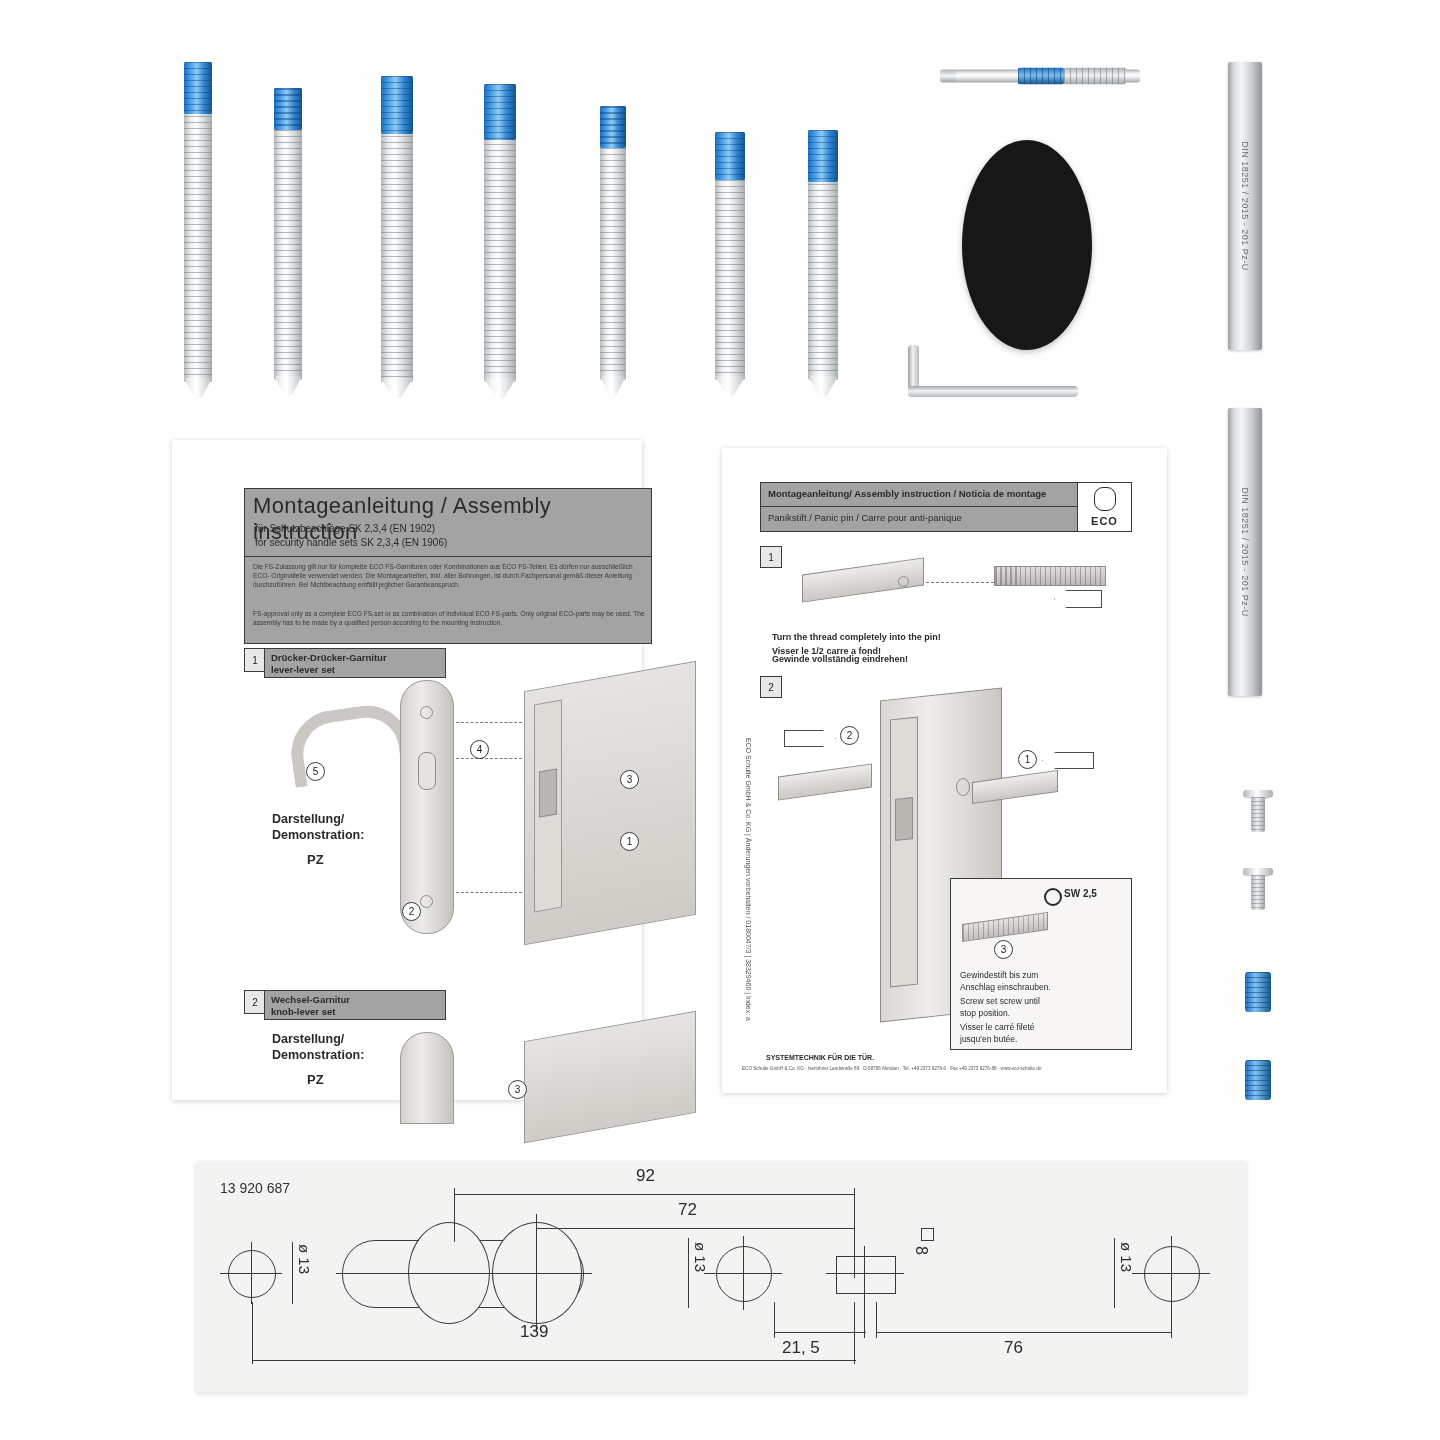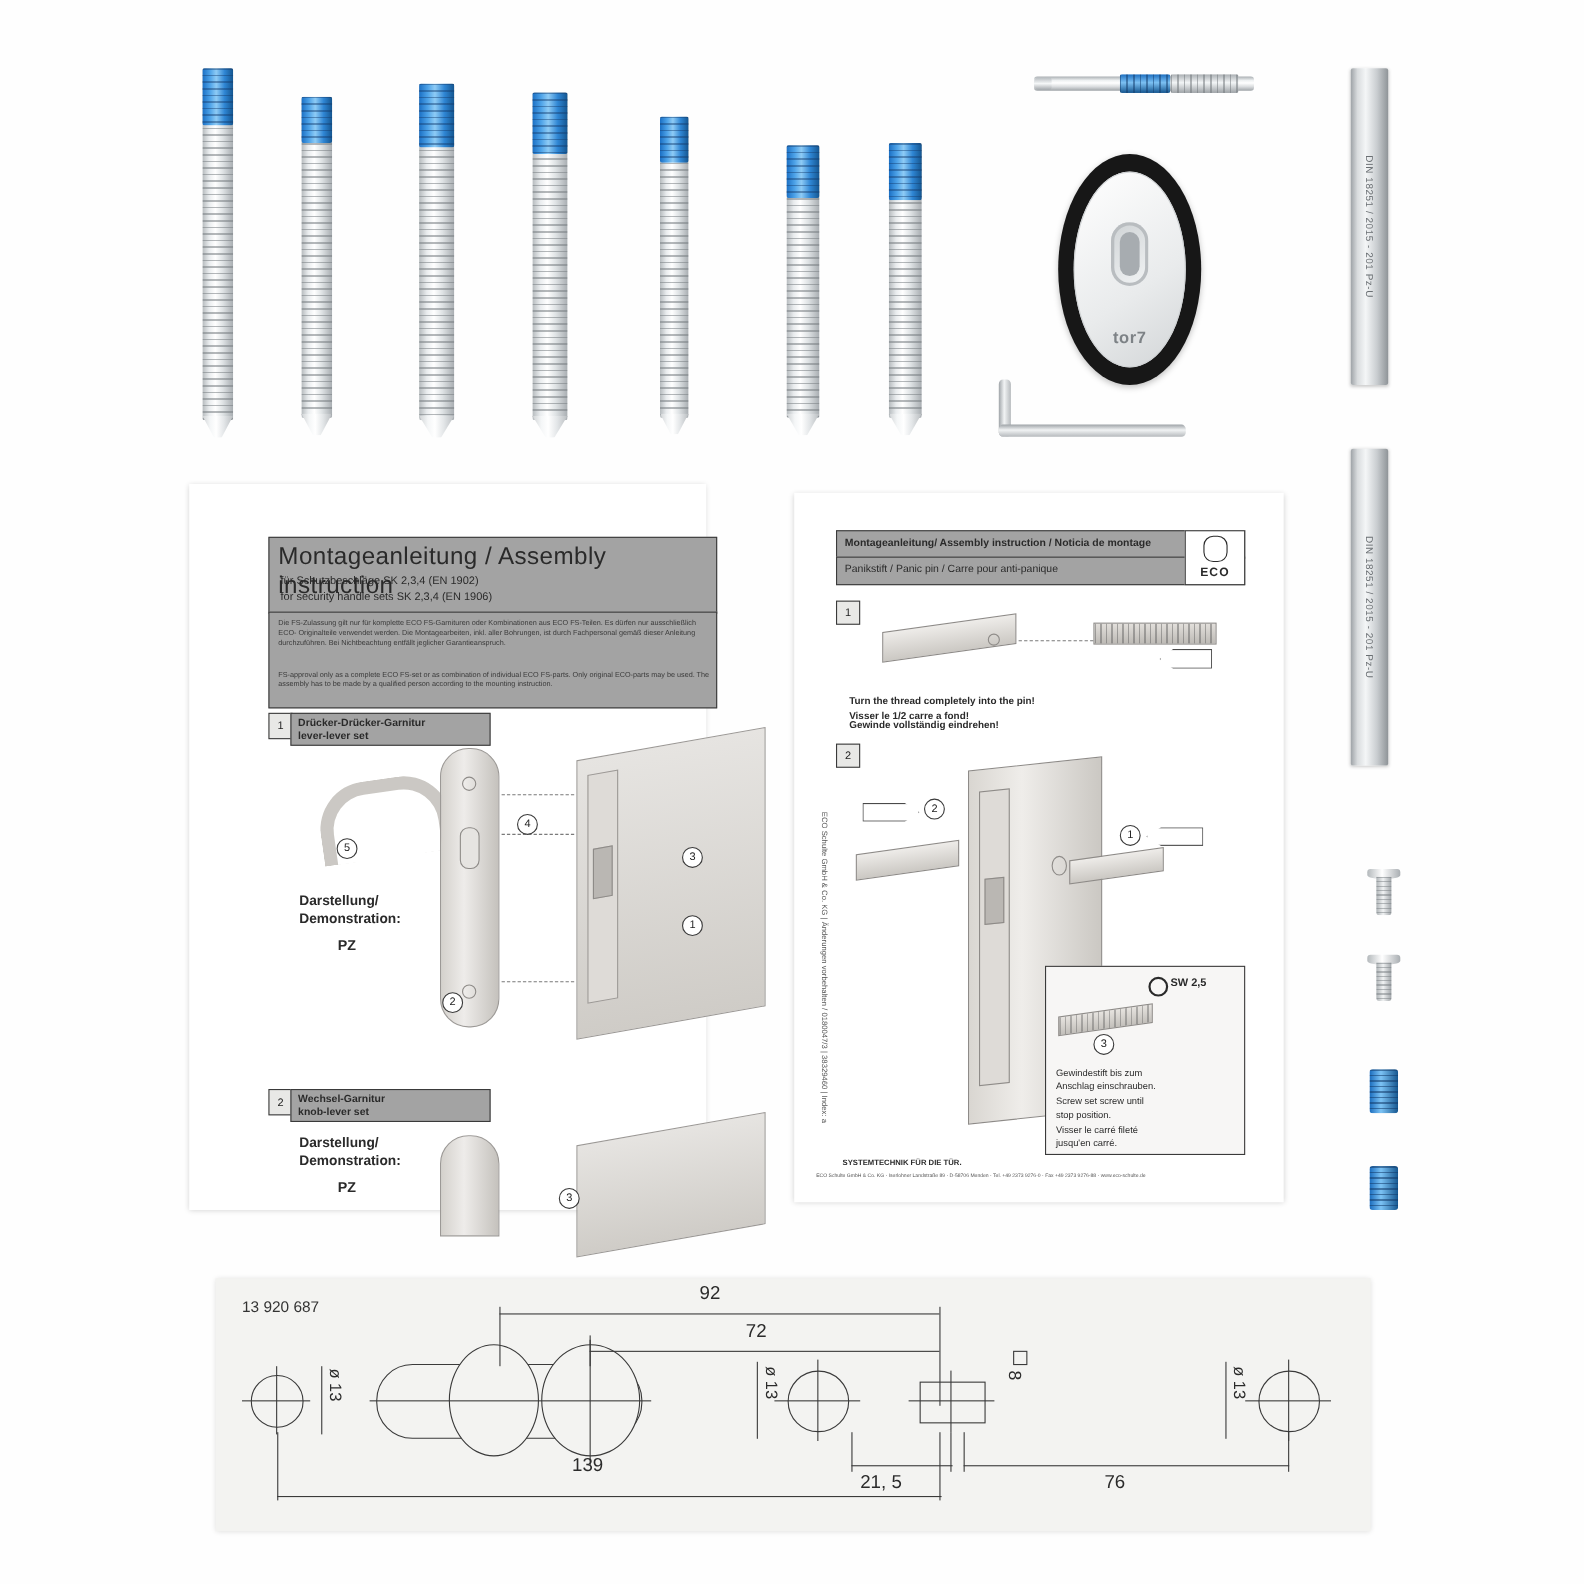--- a/index.html
+++ b/index.html
@@ -152,24 +152,20 @@
 
   <div class="panicpin" style="left:940px;top:60px;width:200px;height:32px;">
     <div class="rod"></div>
     <div class="cap"></div>
     <div class="thrblue" style="left:78px;width:46px;"></div>
     <div class="thr" style="left:124px;width:62px;"></div>
   </div>
 
   <div class="rosette" style="left:962px;top:140px;width:130px;height:210px;">
     <div class="gasket"></div>
-    <div class="plate">
-      <div class="keyhole"></div>
-      <div class="brand">tor7</div>
-    </div>
   </div>
 
   <div class="allen" style="left:908px;top:345px;width:170px;height:52px;">
     <div class="long"></div>
     <div class="short"></div>
   </div>
 
   <div class="spindle" style="left:1228px;top:62px;width:34px;height:288px;">
     <div class="mark">DIN 18251 / 2015 - 201 Pz-U</div>
   </div>
@@ -322,21 +318,21 @@
       <div class="doc-txt" style="position:absolute;left:342px;top:440px;font-size:10px;font-weight:bold;">SW 2,5</div>
       <div style="position:absolute;left:240px;top:470px;width:84px;height:16px;
                   background:repeating-linear-gradient(90deg, rgba(90,90,90,.4) 0 1.4px, rgba(255,255,255,0) 1.4px 5px),
                              linear-gradient(180deg,#e7e4e0,#c2bfba);border:1px solid #8e8b88;transform:skewY(-8deg);"></div>
       <div class="numbox" style="left:272px;top:492px;width:17px;height:17px;border-radius:50%;background:#fff;">3</div>
       <div class="doc-txt" style="position:absolute;left:238px;top:522px;font-size:8.5px;">Gewindestift bis zum</div>
       <div class="doc-txt" style="position:absolute;left:238px;top:534px;font-size:8.5px;">Anschlag einschrauben.</div>
       <div class="doc-txt" style="position:absolute;left:238px;top:548px;font-size:8.5px;">Screw set screw until</div>
       <div class="doc-txt" style="position:absolute;left:238px;top:560px;font-size:8.5px;">stop position.</div>
       <div class="doc-txt" style="position:absolute;left:238px;top:574px;font-size:8.5px;">Visser le carré fileté</div>
-      <div class="doc-txt" style="position:absolute;left:238px;top:586px;font-size:8.5px;">jusqu'en carré.</div>
+      <div class="doc-txt" style="position:absolute;left:238px;top:586px;font-size:8.5px;">jusqu'en butée.</div>
 
       <div class="doc-txt" style="position:absolute;left:44px;top:606px;font-size:7px;font-weight:bold;">SYSTEMTECHNIK FÜR DIE TÜR.</div>
       <div class="doc-txt" style="position:absolute;left:20px;top:618px;right:14px;font-size:4.6px;color:#555;">ECO Schulte GmbH &amp; Co. KG · Iserlohner Landstraße 89 · D-58706 Menden · Tel. +49 2373 9276-0 · Fax +49 2373 9276-88 · www.eco-schulte.de</div>
       <div class="vtext" style="left:30px;top:290px;">ECO Schulte GmbH &amp; Co. KG | Änderungen vorbehalten / 0180047/3 | 38329460 | Index: a</div>
     </div>
   </div>
 
   <div class="card" style="left:196px;top:1162px;width:1050px;height:230px;">
 
     <div class="dim small" style="left:24px;top:18px;font-size:14px;color:#333;">13 920 687</div>

